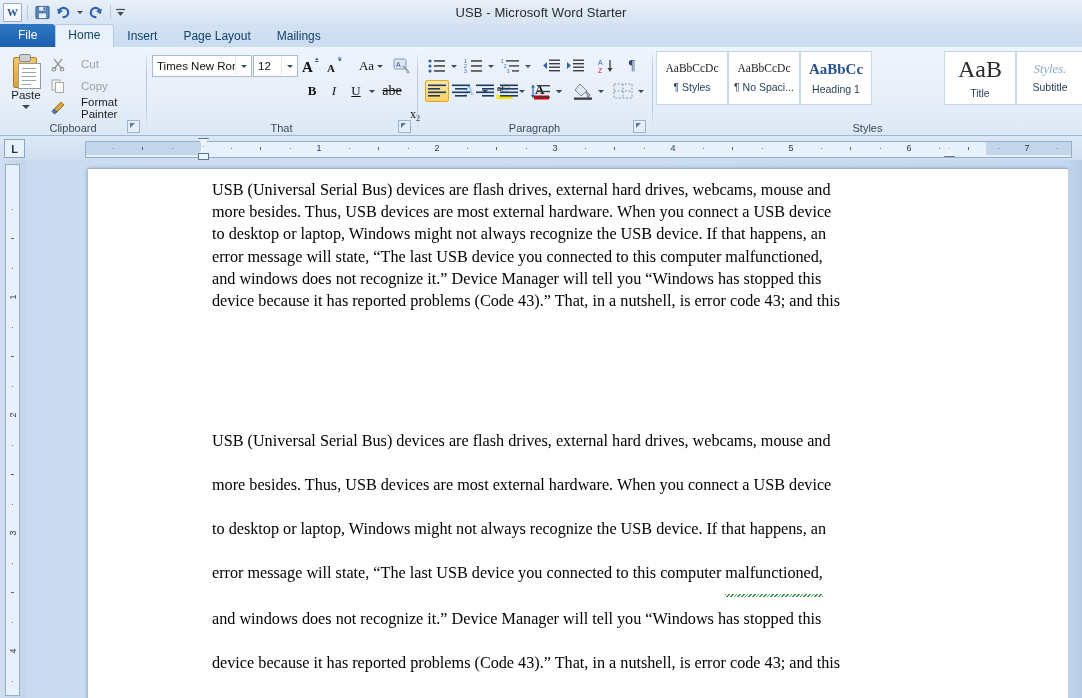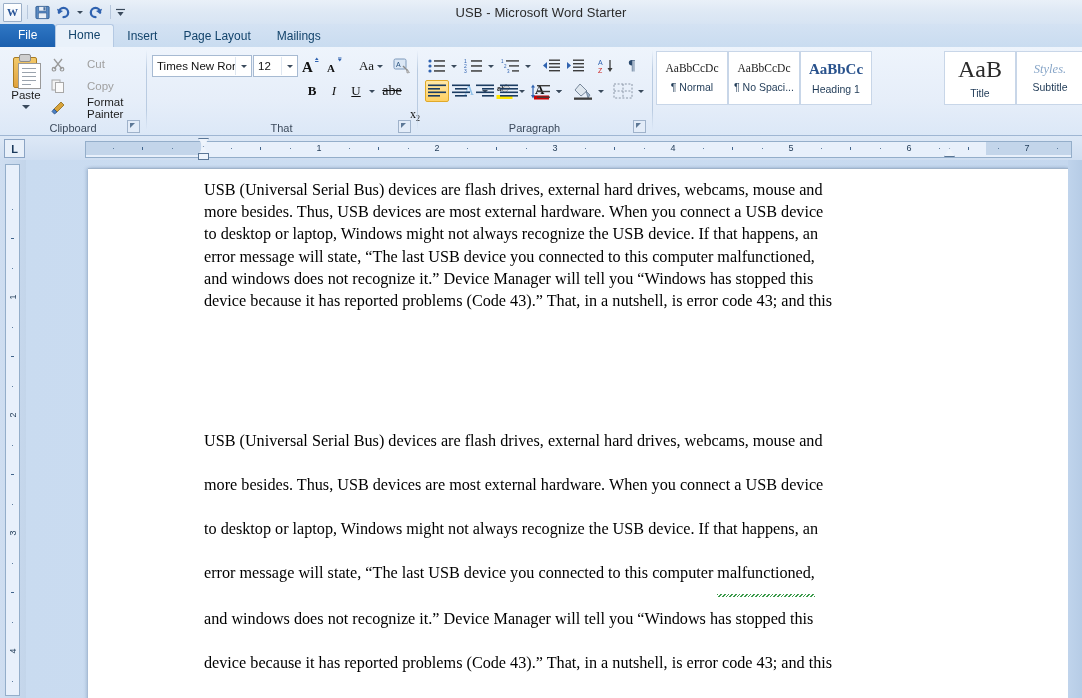--- a/index.html
+++ b/index.html
@@ -95,21 +95,21 @@
   }
   .cb-page {
     position: absolute; left: 7px; top: 9px; width: 21px; height: 24px;
     background: #ffffff; border: 1px solid #9a9a9a;
   }
   .cb-page i { position: absolute; left: 3px; height: 1px; background: #9aa3ad; width: 14px; display: block; }
   .paste-label { font-size: 11.5px; color: #1d1d1d; margin-top: 1px; }
   .paste-arrow { width: 0; height: 0; border-left: 4px solid transparent; border-right: 4px solid transparent; border-top: 4px solid #3a4a5c; margin-top: 4px; }
 
   .cb-item {
-    position: absolute; left: 48px; height: 20px; display: flex; align-items: center; gap: 21px;
+    position: absolute; left: 48px; height: 20px; display: flex; align-items: center; gap: 15px;
     font-size: 11.5px; cursor: default; padding-left: 2px;
   }
   .cb-item.dim { color: #a0a0a0; }
   .cb-item.on { color: #1d1d1d; }
   .mini-ico { width: 16px; height: 16px; position: relative; flex: none; }
 
   
   .fontbox {
     position: absolute; background: #ffffff; border: 1px solid #a7bad2;
     height: 20px; display: flex; align-items: center; font-size: 11.5px; color: #111;
@@ -179,21 +179,21 @@
     background: linear-gradient(to right, #c9dbf0 0%, #cddef2 40%, #c4d7ee 100%);
     overflow: hidden;
   }
   .page {
     position: absolute; left: 62px; top: 8px; width: 980px; height: 560px;
     background: #ffffff;
     box-shadow: 2px 0 3px rgba(60,90,130,0.22), -2px 0 3px rgba(60,90,130,0.18), 0 2px 3px rgba(60,90,130,0.2);
     border-top: 1px solid #9fb3ca;
   }
   .para {
-    position: absolute; left: 116px; width: 748px;
+    position: absolute; left: 124px; width: 748px;
     font-family: "Liberation Serif", serif; font-size: 16.2px; color: #000000;
     text-align: left;
   }
   .p1 { top: 10px; line-height: 22.2px; }
   .p2 { top: 250px; line-height: 44px; }
   .squig {
     border-bottom: none; position: relative; display: inline-block;
     background-image: repeating-linear-gradient(135deg, #3a9a4a 0px, #3a9a4a 1.2px, transparent 1.2px, transparent 2.6px);
     background-size: 100% 3px; background-repeat: repeat-x; background-position: left bottom;
     padding-bottom: 2px;
@@ -543,38 +543,39 @@
       </div>
 
     <div class="grp-label">Paragraph</div>
     <div class="launcher" style="right:5px;"></div>
   </div>
   <div class="grp-sep" style="left:652px;"></div>
 
   <div class="grp" style="left:653px; width:429px;">
     <div class="stylebox" style="left:3px;">
       <span class="samp" style="font-size:11.5px;color:#1a1a1a;">AaBbCcDc</span>
-      <span class="nm">¶ Normal</span>
+      <span class="nm">¶ Styles</span>
     </div>
     <div class="stylebox" style="left:75px;">
       <span class="samp" style="font-size:11.5px;color:#1a1a1a;">AaBbCcDc</span>
       <span class="nm">¶ No Spaci...</span>
     </div>
     <div class="stylebox" style="left:147px;">
       <span class="samp" style="font-size:15px;font-weight:bold;color:#29528c;">AaBbCс</span>
       <span class="nm">Heading 1</span>
     </div>
     <div class="stylebox" style="left:291px;">
       <span class="samp" style="font-size:24px;color:#2a2a2a;">AaB</span>
       <span class="nm">Title</span>
     </div>
     <div class="stylebox" style="left:363px; width:66px;">
       <span class="samp" style="font-size:12.5px;font-style:italic;color:#88a6c8;">Styles.</span>
       <span class="nm">Subtitle</span>
     </div>
+    <div class="grp-label">Styles</div>
   </div>
 </div>
 
 <div class="rulerband">
   <div class="corner-btn">
     <span>L</span>
   </div>
 </div>
 
 <div class="hruler" id="hruler">

